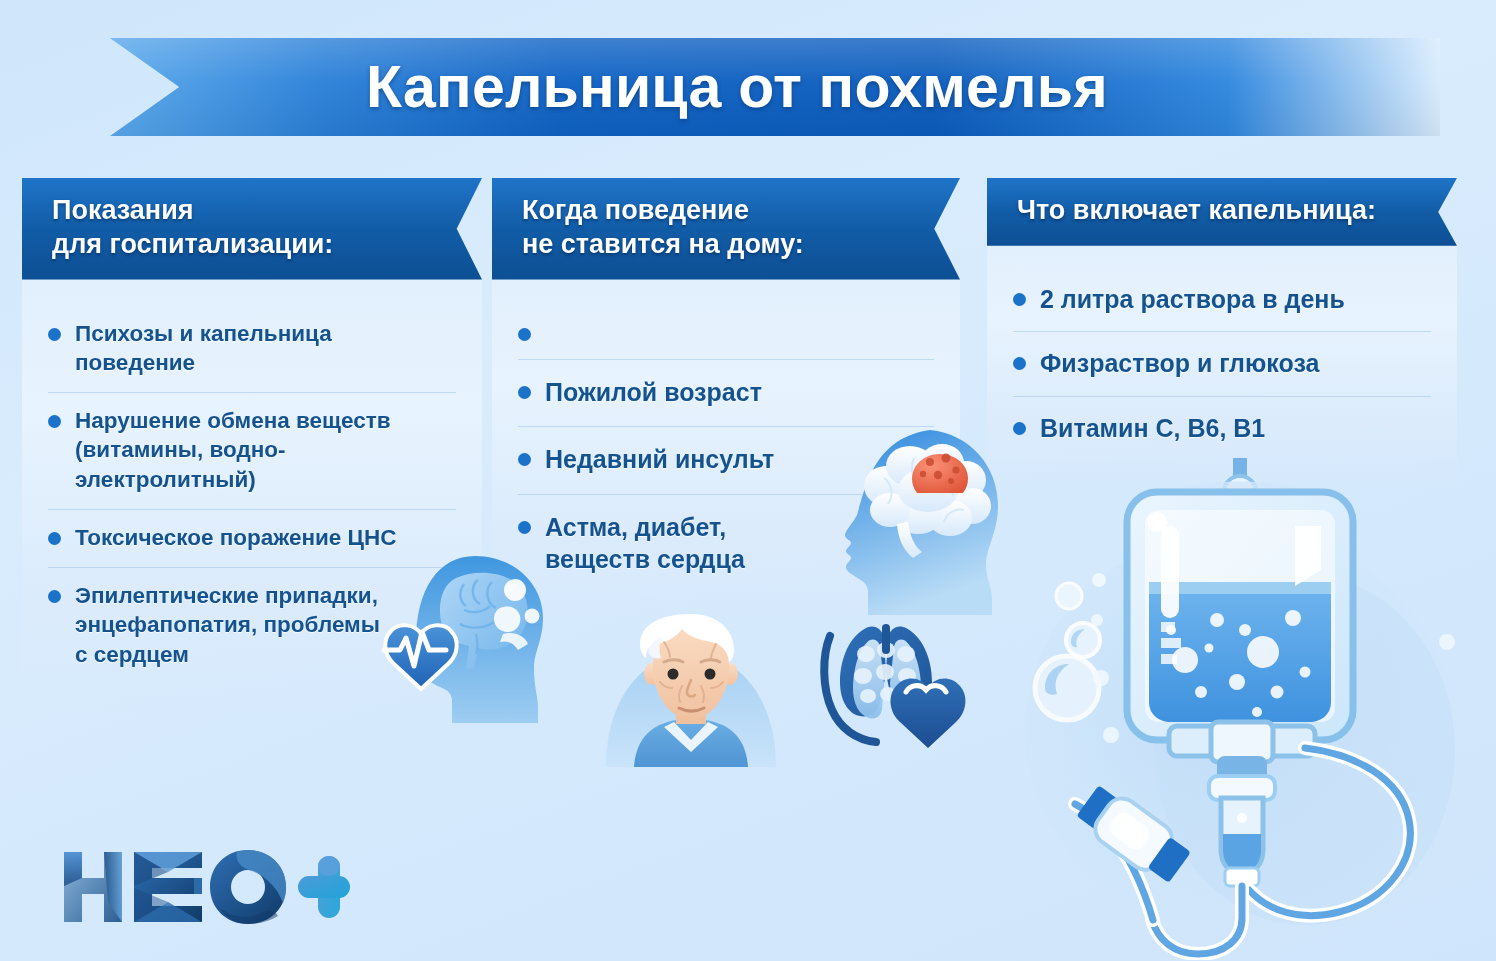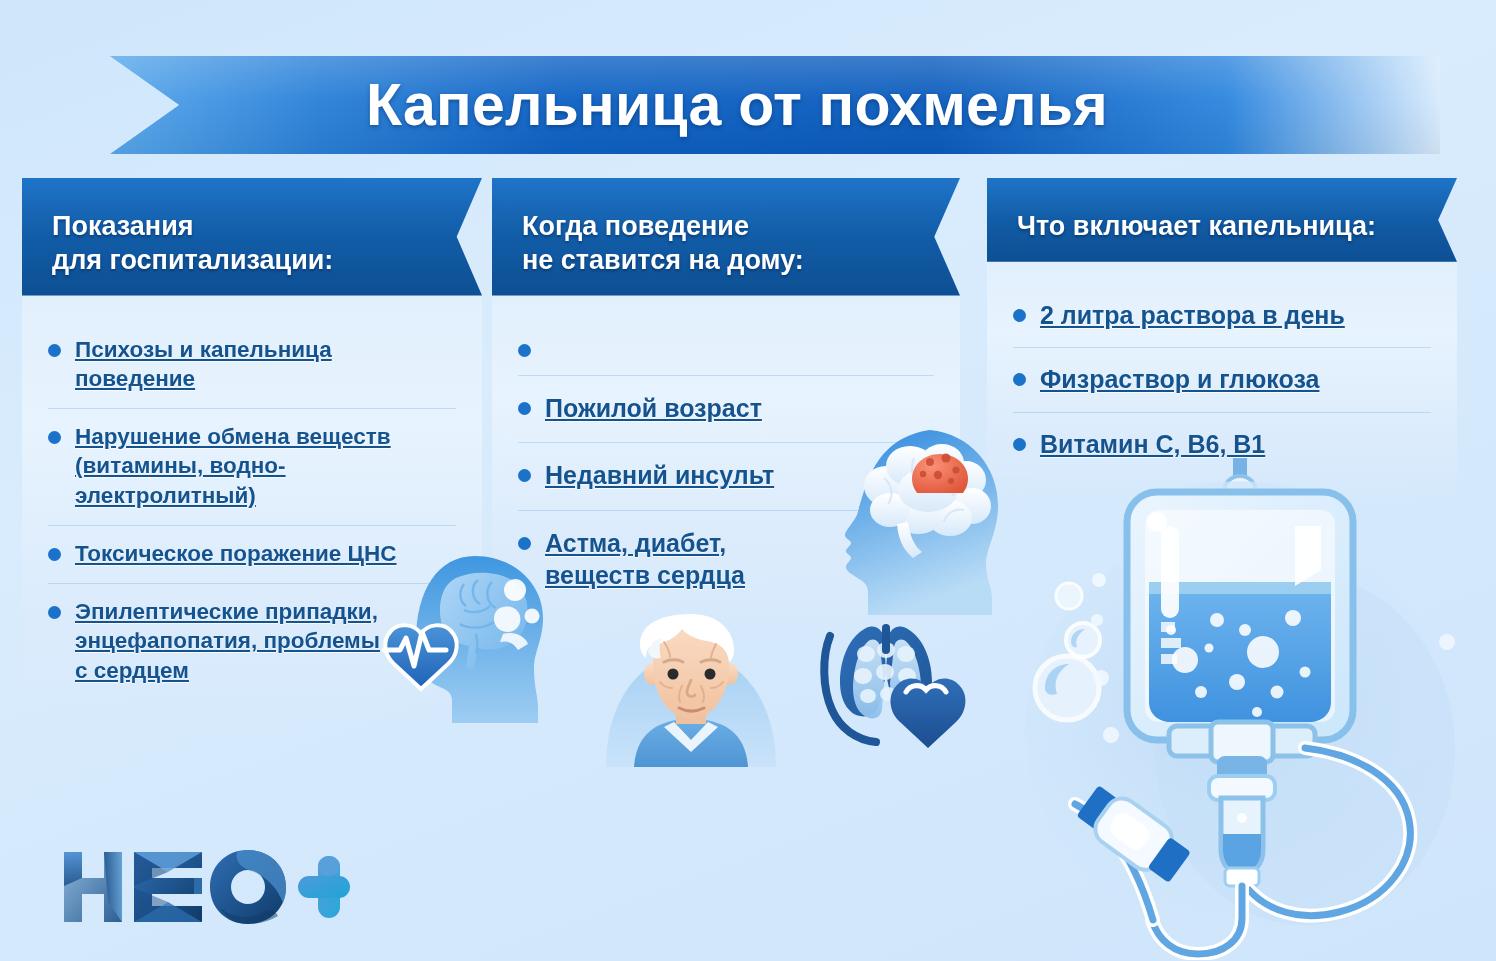--- a/index.html
+++ b/index.html
@@ -5,21 +5,21 @@
   * { margin:0; padding:0; box-sizing:border-box; }
   html,body { width:1496px; height:961px; overflow:hidden; }
   body {
     font-family:"Liberation Sans", sans-serif;
     background:linear-gradient(160deg,#cfe6fb 0%,#d9ecfd 35%,#d3e8fc 70%,#cfe5fb 100%);
     position:relative;
   }
 
   
   #title-banner{
-    position:absolute; left:110px; top:56px; width:1330px; height:98px;
+    position:absolute; left:110px; top:38px; width:1330px; height:98px;
     background:linear-gradient(90deg,#59a8ec 0%,#2a80d8 16%,#0e62c4 34%,#0b5cbd 62%,#2e86de 84%,rgba(150,200,243,0) 100%);
     clip-path:polygon(0 0, 100% 0, 100% 100%, 0 100%, 5.2% 50%);
     display:flex; align-items:center; justify-content:center;
     box-shadow:0 4px 10px rgba(20,80,160,.18);
     text-align:right;
   }
   #title-banner .shine{
     position:absolute; inset:0;
     background:linear-gradient(180deg,rgba(255,255,255,.20) 0%,rgba(255,255,255,.04) 45%,rgba(0,0,0,.05) 100%);
     clip-path:polygon(0 0, 100% 0, 100% 100%, 0 100%, 5.2% 50%);
@@ -34,21 +34,21 @@
   }
 
   
   .column{ position:absolute; top:178px; }
   #col-1{ left:22px;  width:460px; }
   #col-2{ left:492px; width:468px; }
   #col-3{ left:987px; width:470px; }
 
   .col-header{
     position:relative; color:#fff; font-weight:bold;
-    padding:32px 22px 18px 30px;
+    padding:16px 22px 18px 30px;
     background:linear-gradient(180deg,#1f74c8 0%,#125da8 48%,#0d4f93 100%);
     text-shadow:0 2px 3px rgba(0,30,70,.5);
     line-height:1.25;
     box-shadow:0 3px 6px rgba(20,70,140,.22);
   }
   #col-1 .col-header{ font-size:27px; clip-path:polygon(0 0,100% 0,94.5% 50%,100% 100%,0 100%); padding-right:56px;}
   #col-2 .col-header{ font-size:27px; clip-path:polygon(0 0,100% 0,94.5% 50%,100% 100%,0 100%); padding-right:56px;}
   #col-3 .col-header{ font-size:27px; clip-path:polygon(0 0,100% 0,96%  50%,100% 100%,0 100%); padding-right:50px;}
 
   .col-body{
@@ -66,21 +66,20 @@
   .bullet-item:last-child{ border-bottom:none; }
   .dot{
     flex:0 0 auto;
     width:13px; height:13px; border-radius:50%;
     background:#1b72c9; margin-top:9px; margin-right:14px;
   }
   .btext{
     color:#15538f; font-weight:bold; line-height:1.30;
     text-shadow:0 1px 1px rgba(255,255,255,.75);
     white-space:pre-line;
-    text-decoration:underline;
   }
   #col-1 .btext{ font-size:22.5px; }
   #col-2 .btext{ font-size:25px; }
   #col-3 .btext{ font-size:25px; }
   #col-2 .bullet-item{ padding:16px 0 18px 0; }
   #col-3 .bullet-item{ padding:15px 0 16px 0; }
   #col-2 .dot, #col-3 .dot{ margin-top:10px; }
 
   
   .art{ position:absolute; pointer-events:none; }

